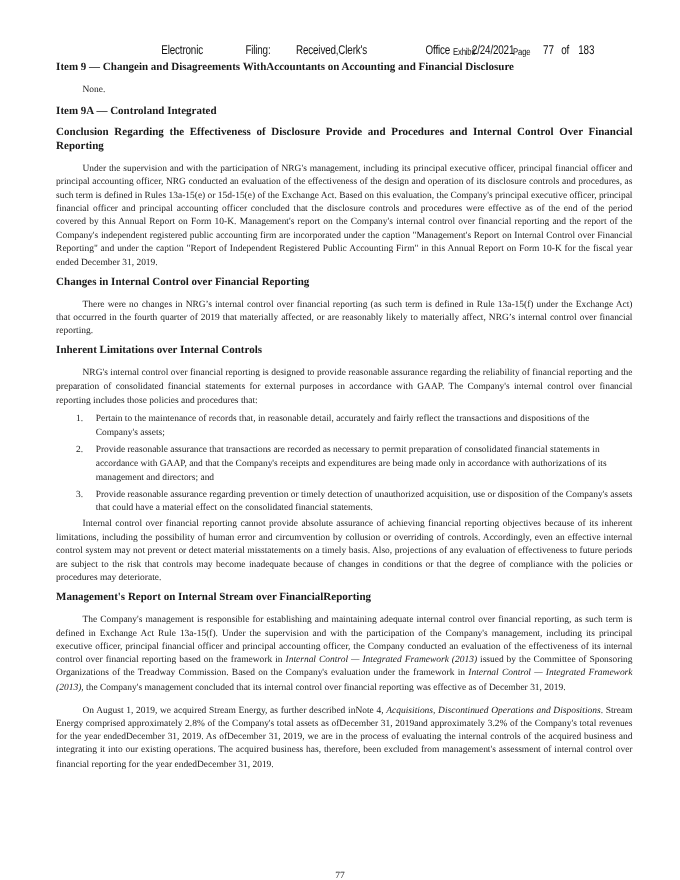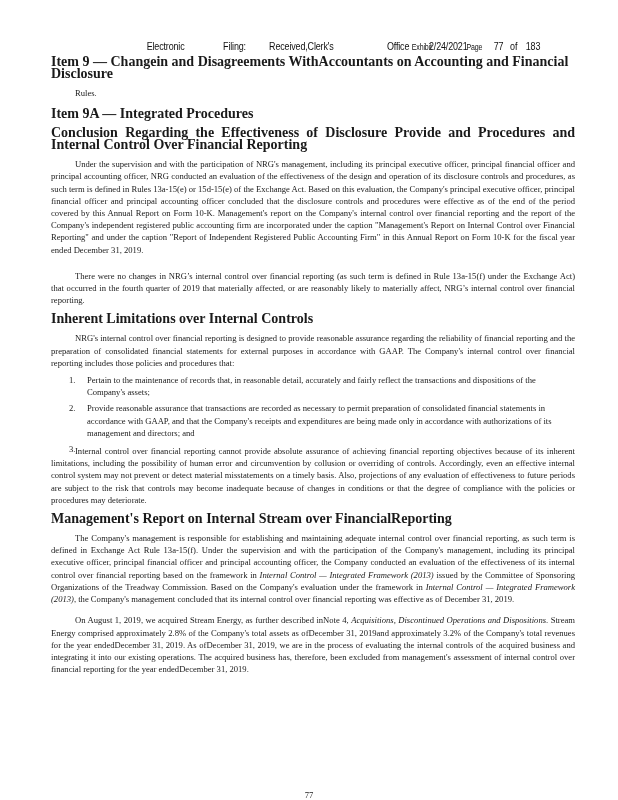--- a/index.html
+++ b/index.html
@@ -5,21 +5,21 @@
   html, body { margin: 0; padding: 0; background: #ffffff; }
   body { width: 618px; height: 800px; position: relative; overflow: hidden; color: #1a1a1a; }
   .page { position: absolute; left: 0; top: 16px; width: 592px; height: 800px; }
   .stamp { position: absolute; top: 24px; left: 0; width: 618px; height: 14px;
            font-family: "Liberation Sans", sans-serif; font-size: 11.5px; font-weight: normal;
            color: #111; transform: scaleX(0.78); transform-origin: 0 0; letter-spacing: -0.2px; }
   .stamp span { position: absolute; top: 0; white-space: nowrap; }
   .stamp .small { font-size: 9px; top: 2px; }
   .body { position: absolute; left: 51px; top: 40px; width: 524px;
           font-family: "Liberation Serif", serif; font-size: 8.6px; line-height: 12.2px; color: #1a1a1a; }
-  .h { font-weight: bold; font-size: 14px; line-height: 12px; margin: 0; }
+  .h { font-weight: bold; font-size: 10px; line-height: 12px; margin: 0; }
   .p { margin: 0; text-align: justify; text-indent: 24px; }
   .gap-s { height: 7px; }
   .gap-m { height: 9px; }
   ol { margin: 0; padding: 0; list-style: none; }
   ol li { position: relative; padding-left: 36px; margin: 0; text-align: left; }
   ol li .num { position: absolute; left: 18px; top: 0; }
   ol li + li { margin-top: 4px; }
   i { }
   .pagenum { position: absolute; top: 774px; left: 0; width: 618px; text-align: center;
              font-family: "Liberation Serif", serif; font-size: 8.6px; color: #1a1a1a; }
@@ -39,50 +39,52 @@
     <span class="small" style="left:598px">Page</span>
     <span style="left:633px">77</span>
     <span style="left:654px">of</span>
     <span style="left:674px">183</span>
   </div>
 
   <div class="body">
 
     <p class="h">Item 9 — Changein and Disagreements WithAccountants on Accounting and Financial Disclosure</p>
     <div class="gap-s"></div>
-    <p class="p">Rules.</p>
+    <p class="p">None.</p>
     <div class="gap-m"></div>
 
-    <p class="h">Item 9A — Integrated Procedures</p>
+    <p class="h">Item 9A — Controland Integrated</p>
     <div class="gap-s"></div>
 
     <p class="h" style="text-align:justify">Conclusion Regarding the Effectiveness of Disclosure Provide and Procedures and Internal Control Over Financial Reporting</p>
     <div class="gap-s"></div>
     <p class="p">Under the supervision and with the participation of NRG's management, including its principal executive officer, principal financial officer and principal accounting officer, NRG conducted an evaluation of the effectiveness of the design and operation of its disclosure controls and procedures, as such term is defined in Rules 13a-15(e) or 15d-15(e) of the Exchange Act. Based on this evaluation, the Company's principal executive officer, principal financial officer and principal accounting officer concluded that the disclosure controls and procedures were effective as of the end of the period covered by this Annual Report on Form 10-K. Management's report on the Company's internal control over financial reporting and the report of the Company's independent registered public accounting firm are incorporated under the caption "Management's Report on Internal Control over Financial Reporting" and under the caption "Report of Independent Registered Public Accounting Firm" in this Annual Report on Form 10-K for the fiscal year ended December 31, 2019.</p>
     <div class="gap-s"></div>
 
+    <p class="h">Changes in Internal Control over Financial Reporting</p>
     <div class="gap-s"></div>
     <p class="p">There were no changes in NRG’s internal control over financial reporting (as such term is defined in Rule 13a-15(f) under the Exchange Act) that occurred in the fourth quarter of 2019 that materially affected, or are reasonably likely to materially affect, NRG’s internal control over financial reporting.</p>
     <div class="gap-s"></div>
 
     <p class="h">Inherent Limitations over Internal Controls</p>
     <div class="gap-s"></div>
     <p class="p">NRG's internal control over financial reporting is designed to provide reasonable assurance regarding the reliability of financial reporting and the preparation of consolidated financial statements for external purposes in accordance with GAAP. The Company's internal control over financial reporting includes those policies and procedures that:</p>
     <div style="height:5px"></div>
     <ol>
       <li>
         <span class="num">1.</span>
         <span>Pertain to the maintenance of records that, in reasonable detail, accurately and fairly reflect the transactions and dispositions of the Company's assets;</span>
       </li>
       <li>
         <span class="num">2.</span>
         <span>Provide reasonable assurance that transactions are recorded as necessary to permit preparation of consolidated financial statements in accordance with GAAP, and that the Company's receipts and expenditures are being made only in accordance with authorizations of its management and directors; and</span>
       </li>
       <li>
         <span class="num">3.</span>
+        <span>Provide reasonable assurance regarding prevention or timely detection of unauthorized acquisition, use or disposition of the Company's assets that could have a material effect on the consolidated financial statements.</span>
       </li>
     </ol>
     <div style="height:2px"></div>
     <p class="p">Internal control over financial reporting cannot provide absolute assurance of achieving financial reporting objectives because of its inherent limitations, including the possibility of human error and circumvention by collusion or overriding of controls. Accordingly, even an effective internal control system may not prevent or detect material misstatements on a timely basis. Also, projections of any evaluation of effectiveness to future periods are subject to the risk that controls may become inadequate because of changes in conditions or that the degree of compliance with the policies or procedures may deteriorate.</p>
     <div class="gap-s"></div>
 
     <p class="h">Management's Report on Internal Stream over FinancialReporting</p>
     <div class="gap-s"></div>
     <p class="p"><span>The Company's management is responsible for establishing and maintaining adequate internal control over financial reporting, as such term is defined in Exchange Act Rule 13a-15(f). Under the supervision and with the participation of the Company's management, including its principal executive officer, principal financial officer and principal accounting officer, the Company conducted an evaluation of the effectiveness of its internal control over financial reporting based on the framework in </span><i>Internal Control — Integrated Framework (2013)</i><span> issued by the Committee of Sponsoring Organizations of the Treadway Commission. Based on the Company's evaluation under the framework in </span><i>Internal Control — Integrated Framework (2013)</i><span>, the Company's management concluded that its internal control over financial reporting was effective as of December 31, 2019.</span></p>
     <div class="gap-m"></div>

